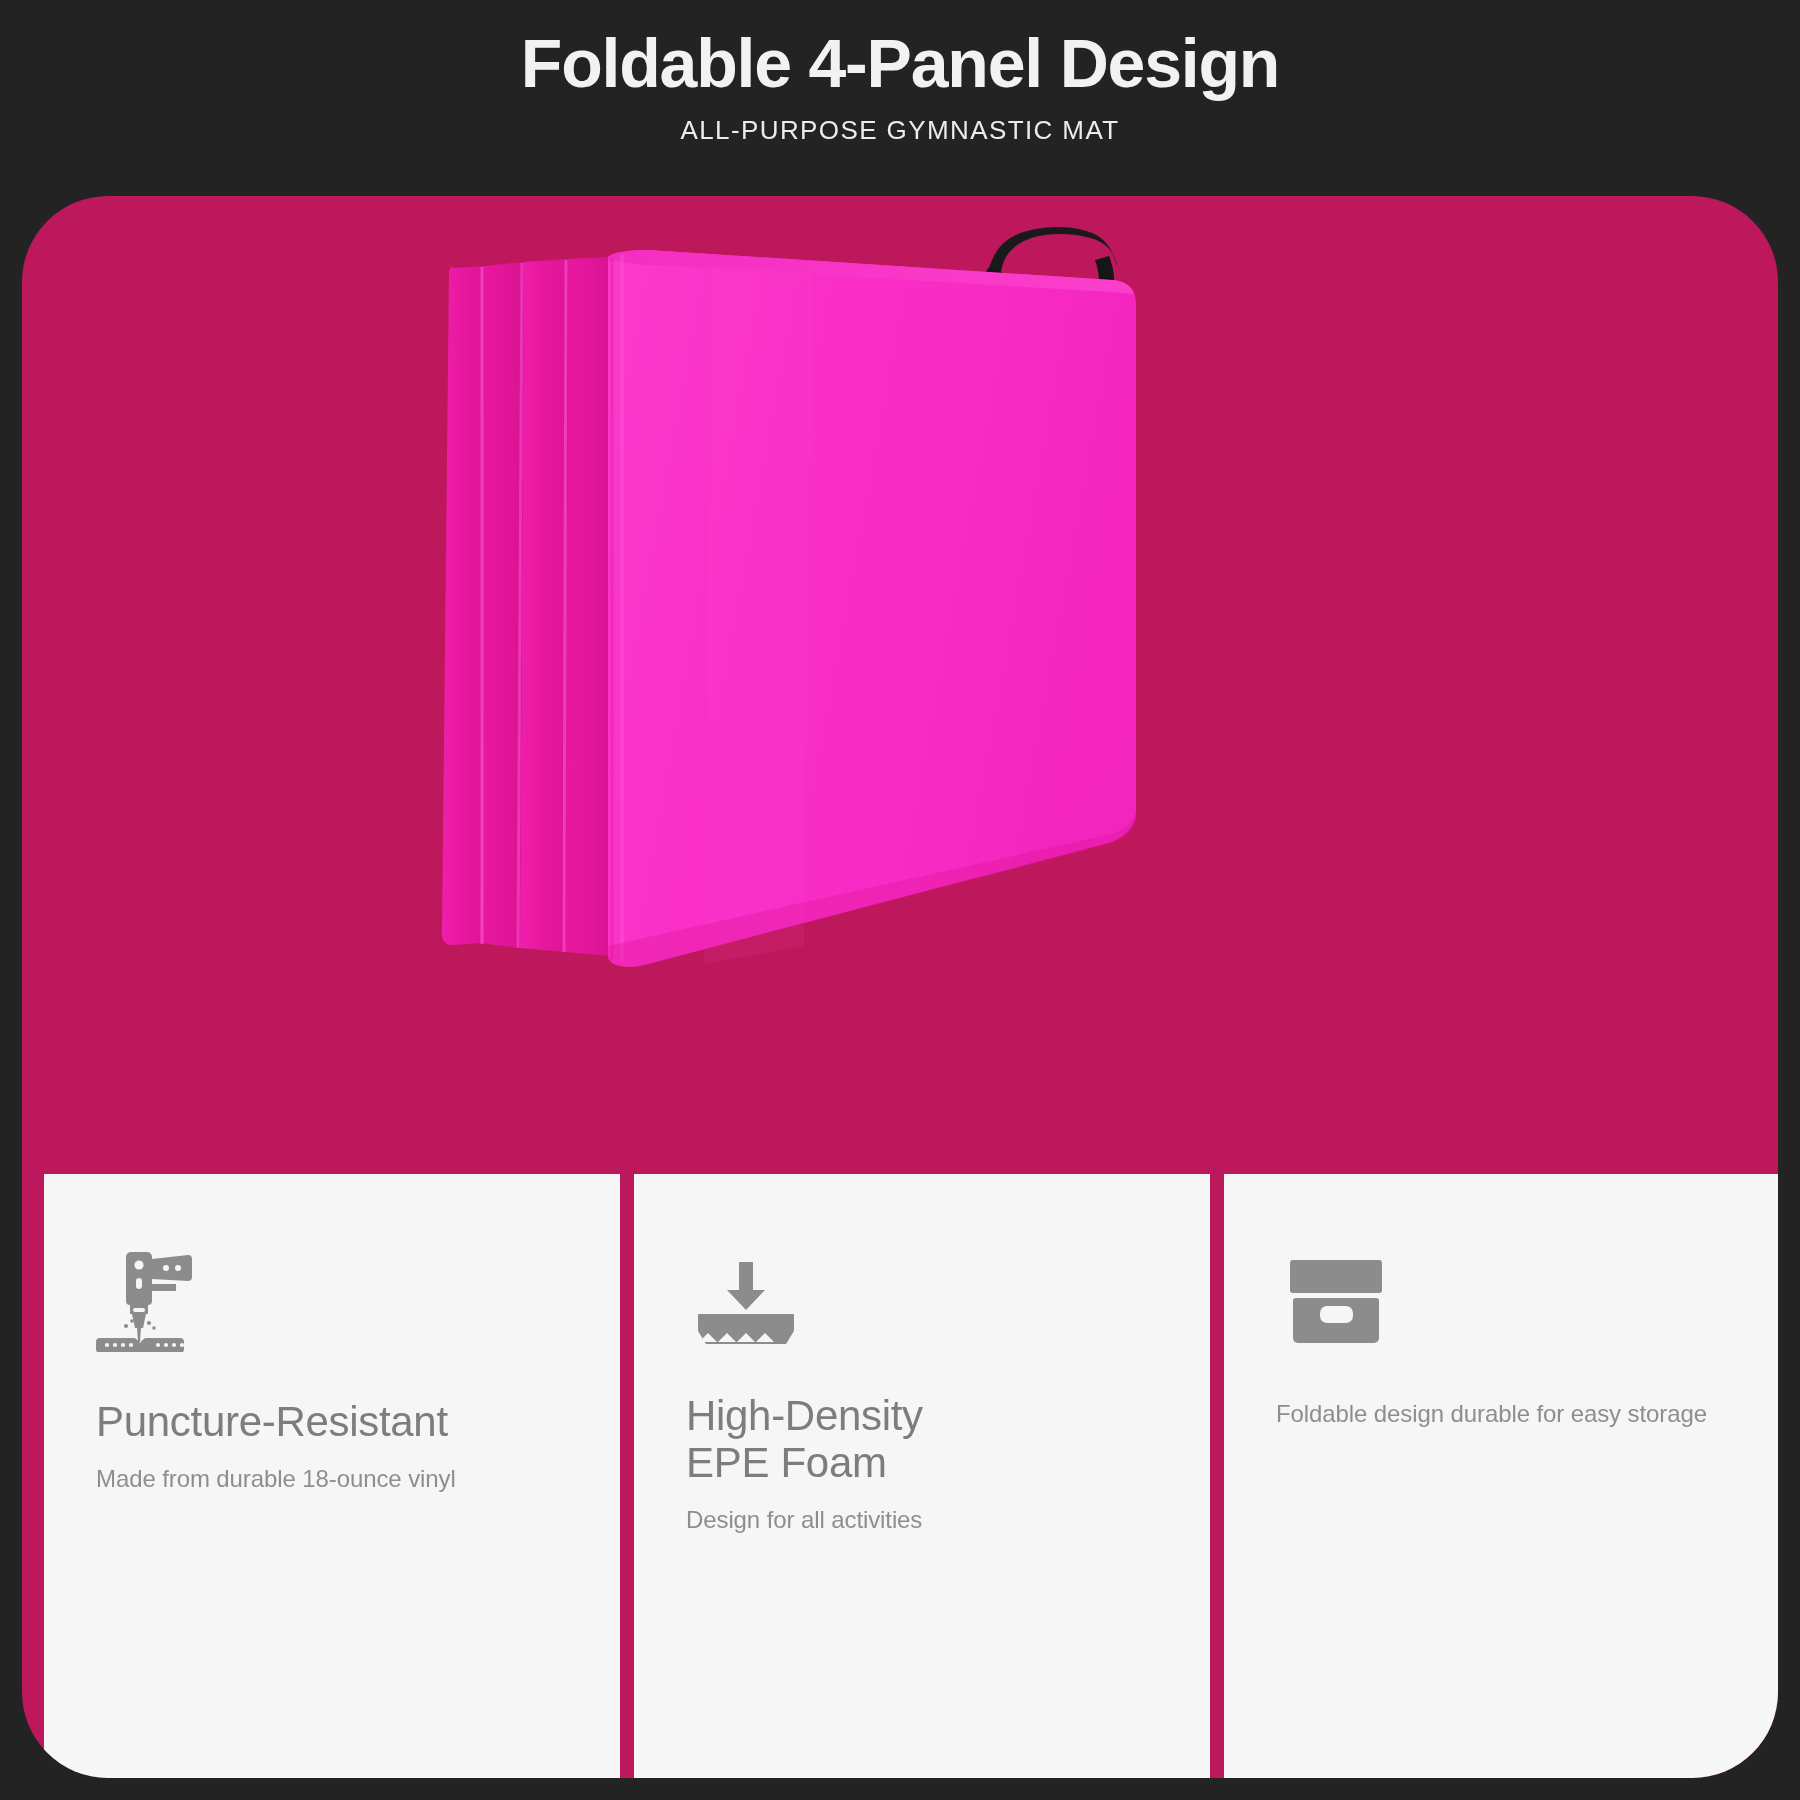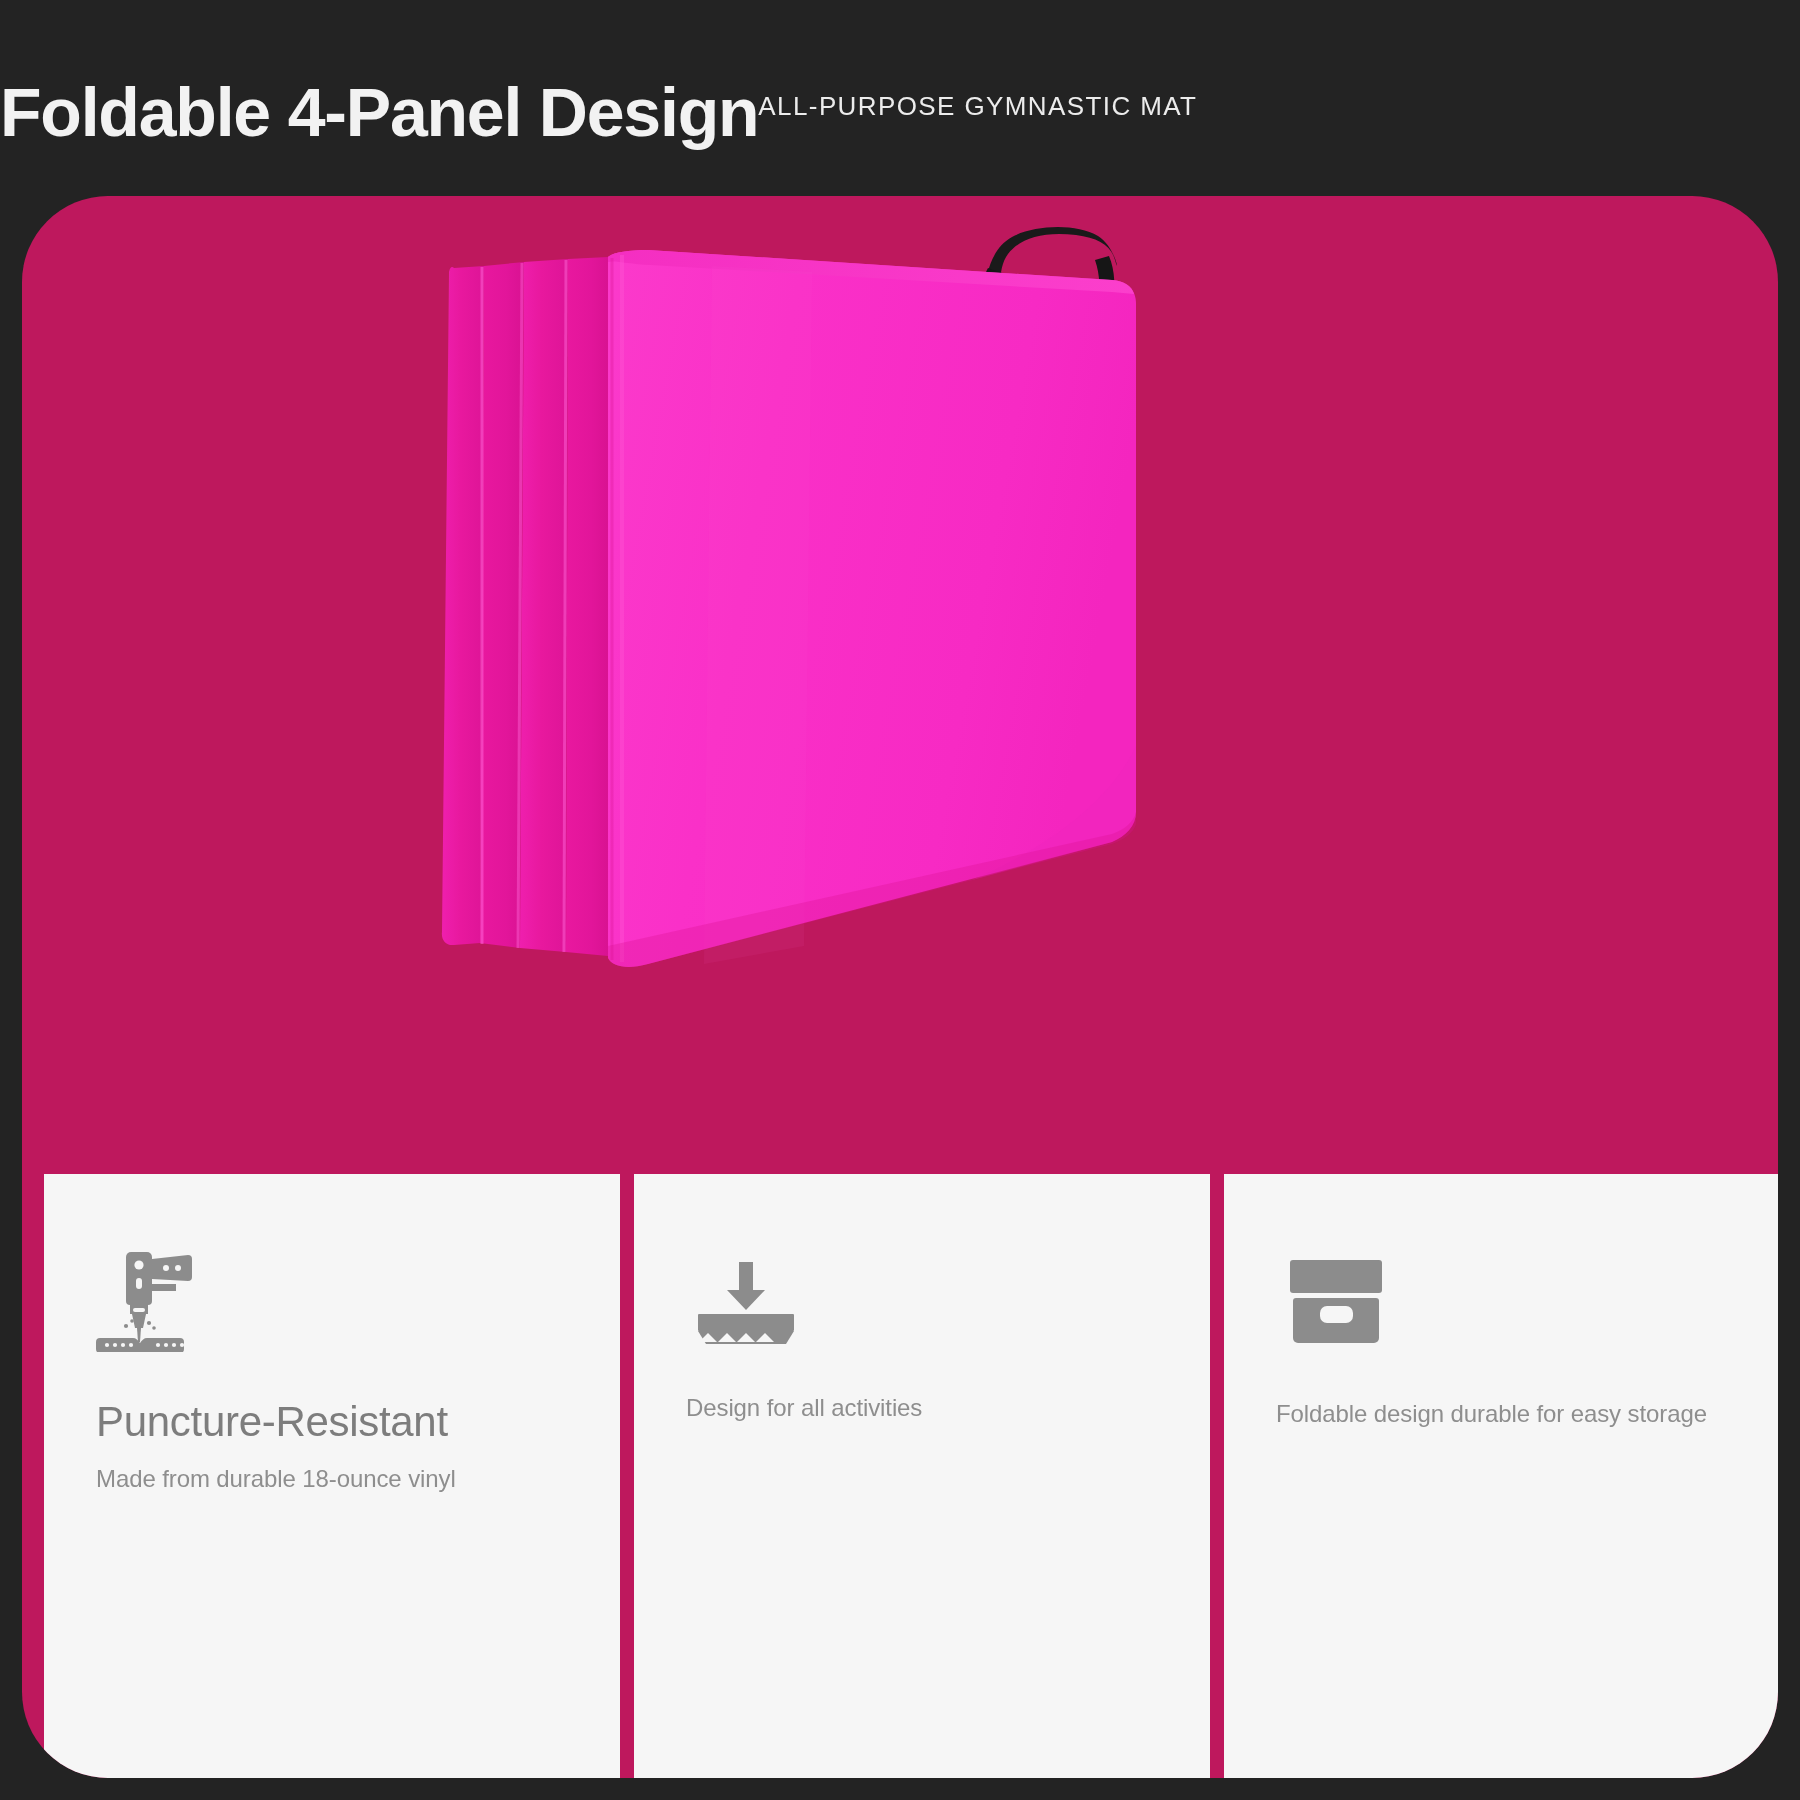--- a/index.html
+++ b/index.html
@@ -9,21 +9,21 @@
     font-family:"Liberation Sans", sans-serif;
     overflow:hidden;
     position:relative;
   }
   #stage{position:absolute;inset:0;width:1800px;height:1800px;}
 
   
   .header{
     position:absolute;left:0;top:0;width:1800px;height:196px;
     background:#232323;
-    display:flex;flex-direction:row;align-items:center;justify-content:flex-start;
+    display:flex;flex-direction:column;align-items:center;justify-content:flex-start;
   }
   .header-title{
     margin-top:28px;
     font-size:68px;line-height:1.04;
     font-weight:700;color:#F2F2F2;
     letter-spacing:-1.2px;
     text-align:center;white-space:nowrap;
   }
   .header-subtitle{
     margin-top:16px;
@@ -207,20 +207,22 @@
             <rect x="12" y="66" width="96" height="17" rx="1"></rect>
             <path d="M12 83 h96 l-8 13 h-80 z"></path>
             <g fill="#F6F6F6">
               <path d="M22 85 l9 9 h-18 z"></path>
               <path d="M41 85 l9 9 h-18 z"></path>
               <path d="M60 85 l9 9 h-18 z"></path>
               <path d="M79 85 l9 9 h-18 z"></path>
             </g>
           </g>
         </svg>
+        <div class="card-title">High-Density
+EPE Foam</div>
         <div class="card-desc">Design for all activities</div>
       </div>
 
       <div class="card card-3">
         <svg class="card-icon" viewBox="0 0 120 104">
           <g fill="#8C8C8C">
             <rect x="14" y="12" width="92" height="33" rx="3"></rect>
             <path d="M20 50 h80 a3 3 0 0 1 3 3 v37 a5 5 0 0 1 -5 5 h-76 a5 5 0 0 1 -5 -5 v-37 a3 3 0 0 1 3 -3 z"></path>
             <rect x="44" y="58" width="33" height="17" rx="7" fill="#F6F6F6"></rect>
           </g>

